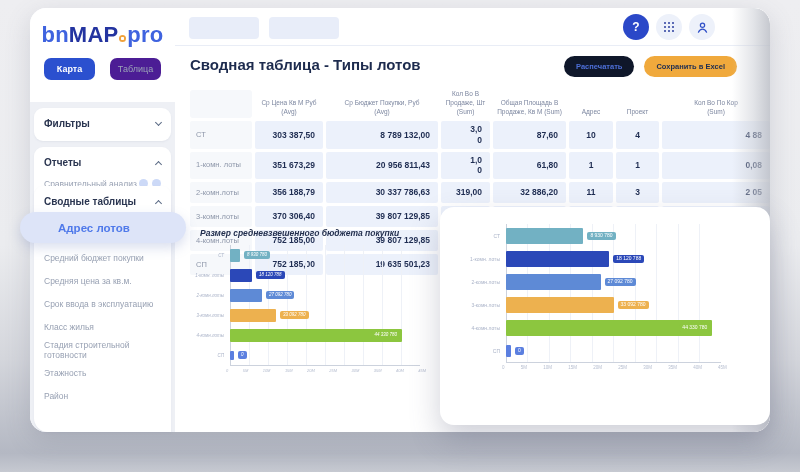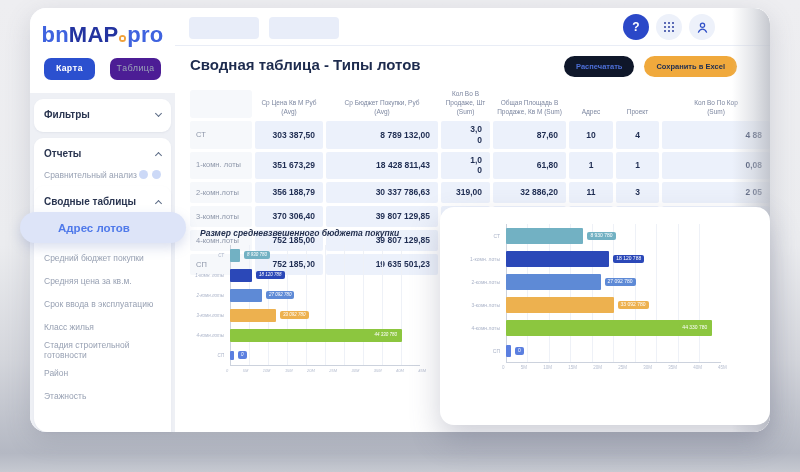--- a/index.html
+++ b/index.html
@@ -16,21 +16,21 @@
   .sidebar { position:absolute; left:0; top:0; bottom:0; width:145px;
     background:#eef0f5; border-radius:16px 0 0 16px; }
   .side-top { background:#fff; border-radius:16px 0 0 0; padding:14px 10px 8px; }
   .logo { text-align:center; font-size:22px; font-weight:700; letter-spacing:.2px; }
   .logo .l-bn { color:#3f63df; font-weight:600; }
   .logo .l-map { color:#2434a0; font-weight:800; }
   .logo .l-pro { color:#3f63df; font-weight:700; }
   .logo .l-dot { display:inline-block; width:7px; height:7px; border-radius:50%;
     background:radial-gradient(circle at 50% 50%, #fff 0 1.4px, #f0a23c 1.5px 100%);
     margin:0 1px 0 1px; }
-  .seg { display:flex; gap:15px; margin:10px 4px 5px;font-family:Liberation Mono, monospace; }
+  .seg { display:flex; gap:15px; margin:10px 4px 14px; }
   .seg-btn { flex:1; height:22px; border:none; border-radius:7px; font-size:9px;
     font-family:inherit; cursor:pointer; }
   .seg-btn.active { background:#2b50cf; color:#fff; font-weight:700; }
   .seg-btn.idle { background:#4c1d95; color:#9aa3b7; }
   .side-card { background:#fff; margin:6px 4px 0; border-radius:9px; padding:7px 10px;
     box-shadow:0 1px 2px rgba(120,130,160,.10); }
   .side-card.last { position:absolute; left:4px; right:4px; top:178px; bottom:0;
     margin:0; border-radius:9px 9px 0 14px; }
   .side-head { display:flex; align-items:center; justify-content:space-between;
     font-size:10px; font-weight:700; color:#2a3550; padding:3px 0 5px; cursor:pointer; }
@@ -182,24 +182,24 @@
             <div class="side-item">
               <span>Срок ввода в эксплуатацию</span>
             </div>
             <div class="side-item">
               <span>Класс жилья</span>
             </div>
             <div class="side-item">
               <span>Стадия строительной готовности</span>
             </div>
             <div class="side-item">
+              <span>Этажность</span>
+            </div>
+            <div class="side-item">
               <span>Район</span>
-            </div>
-            <div class="side-item">
-              <span>Этажность</span>
             </div>
           </div>
       </div>
 
       <div class="active-pill">Адрес лотов</div>
     </aside>
 
     <div class="main">
       <div class="topbar">
         <div class="ph ph1"></div>
@@ -251,21 +251,21 @@
             <div class="td">3,0
 0</div>
             <div class="td">87,60</div>
             <div class="td center">10</div>
             <div class="td center">4</div>
             <div class="td">4 88</div>
           </div>
           <div class="trow">
             <div class="td rowlab">1-комн. лоты</div>
             <div class="td">351 673,29</div>
-            <div class="td">18 428 811,43</div>
+            <div class="td">20 956 811,43</div>
             <div class="td">1,0
 0</div>
             <div class="td">61,80</div>
             <div class="td center">1</div>
             <div class="td center">1</div>
             <div class="td">0,08</div>
           </div>
           <div class="trow">
             <div class="td rowlab">2-комн.лоты</div>
             <div class="td">356 188,79</div>

